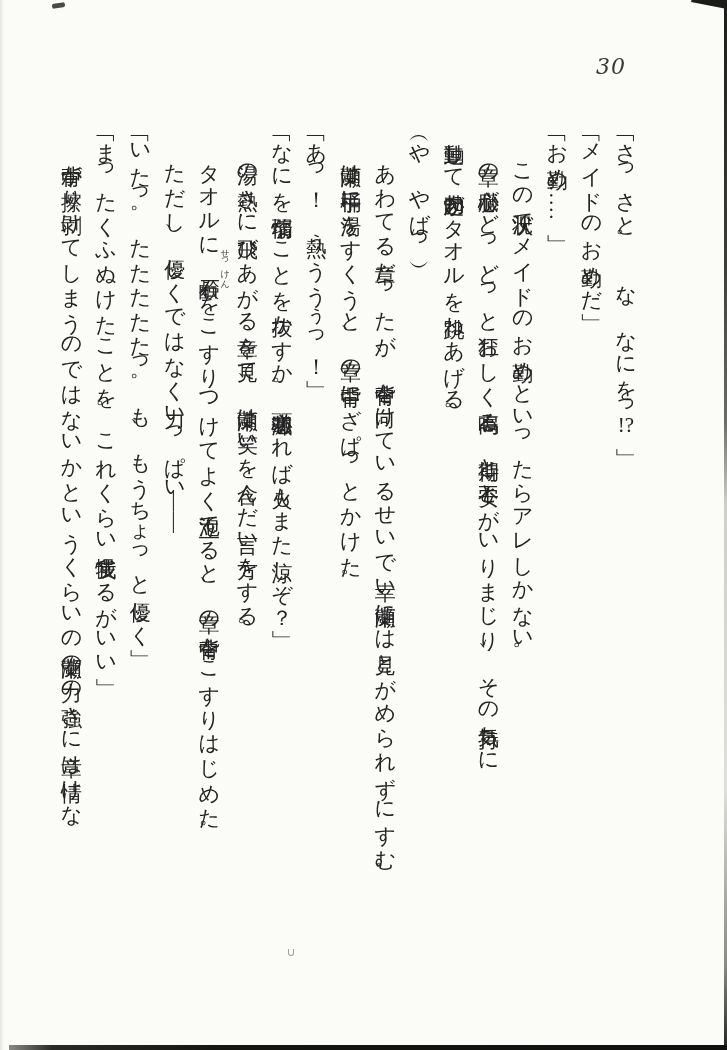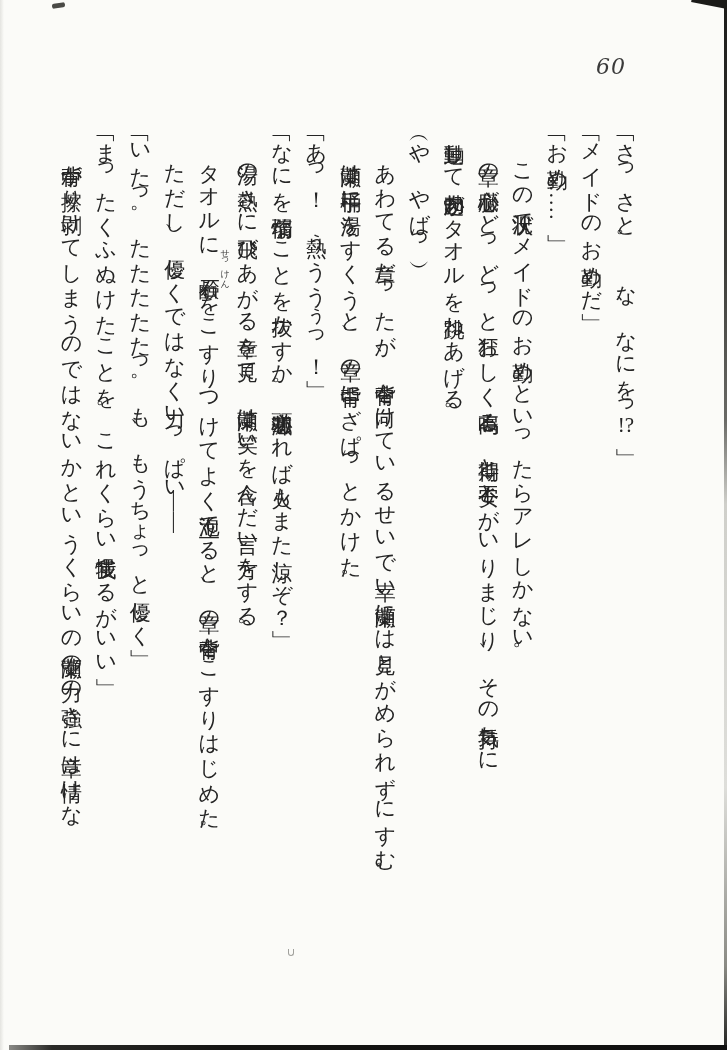--- a/index.html
+++ b/index.html
@@ -89,21 +89,21 @@
   .edge-left-shade {
     position: absolute;
     left: 0; top: 0;
     width: 4px; height: 100%;
     background: linear-gradient(to right, #e4e4e0, rgba(251,251,248,0));
   }
 </style>
 </head>
 <body style="background: rgb(251, 251, 248);">
 
-<div class="page-number">60</div>
+<div class="page-number">30</div>
 
 <div class="text-area" id="text-area" style="color: rgb(36, 36, 36);">
     <p class="line"><span class="">「さっさと。　な、なにをっ</span><span class="tcy">!?</span><span class="">」</span></p>
     <p class="line"><span class="">「メイドのお勤めだ」</span></p>
     <p class="line"><span class="">「お勤め……」</span></p>
     <p class="line indent"><span class="">この状況でメイドのお勤めといったらアレしかない。</span></p>
     <p class="line indent"><span class="">章の心臓がどっどっと狂おしく高鳴る。期待と不安とがいりまじり、その気持ちに</span></p>
     <p class="line"><span class="">連動して肉勃起がタオルを跳ねあげる。</span></p>
     <p class="line"><span class="">（や、やばっ）</span></p>
     <p class="line indent"><span class="">あわてる章だったが、背中を向けているせいで幸い蘭瀬には見とがめられずにすむ。</span></p>

